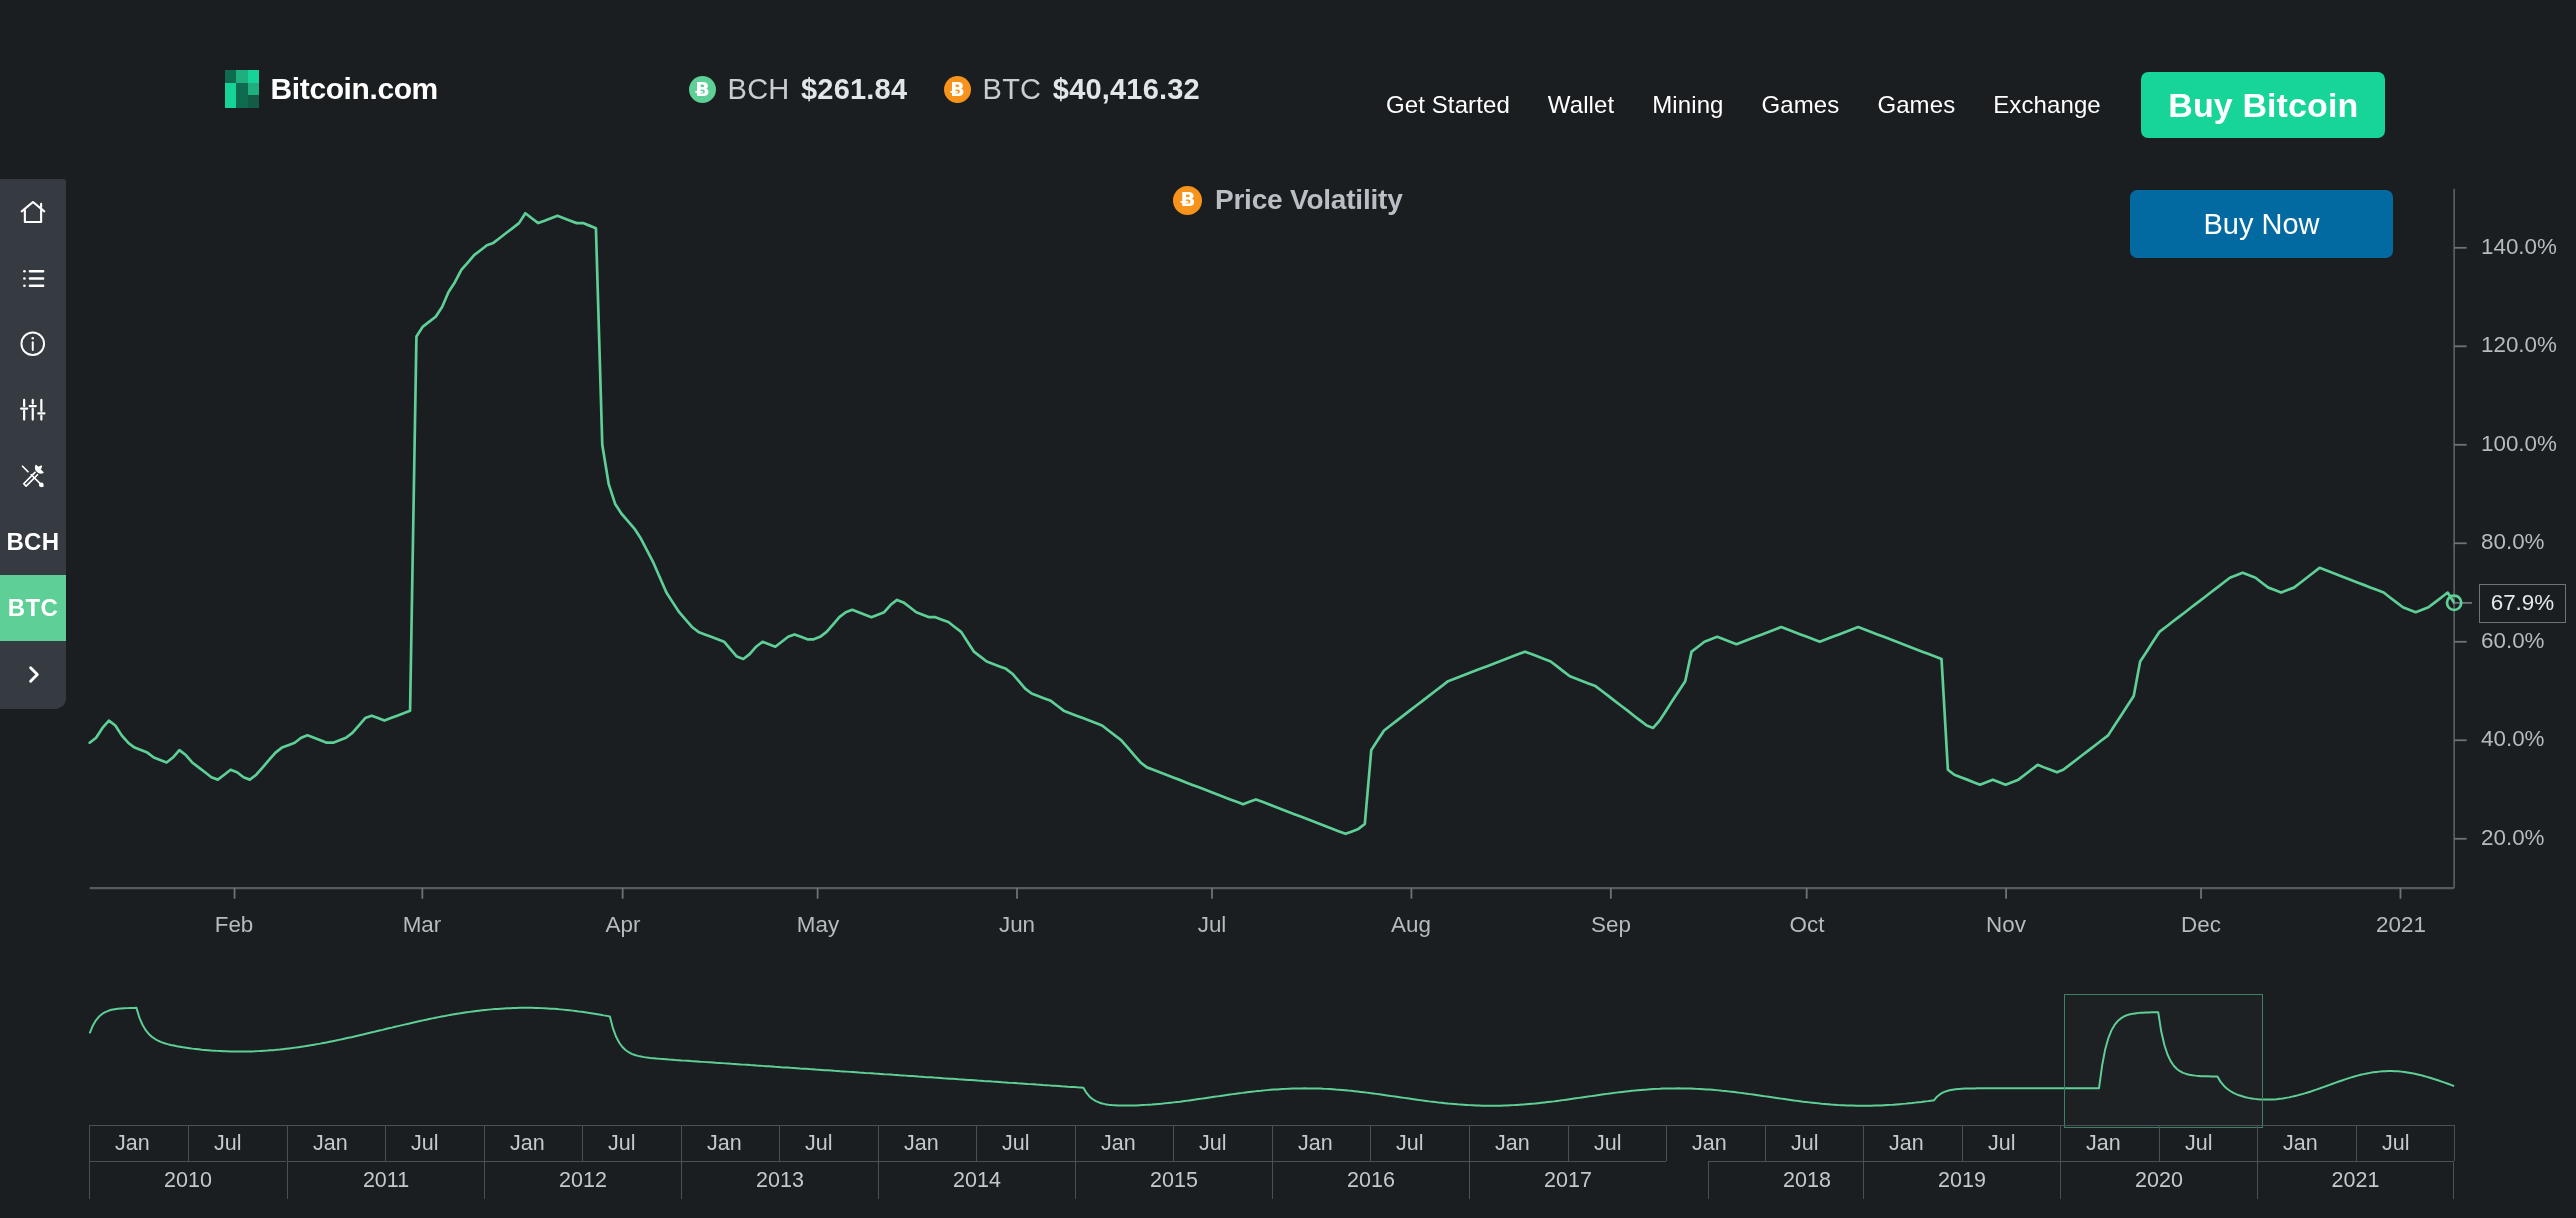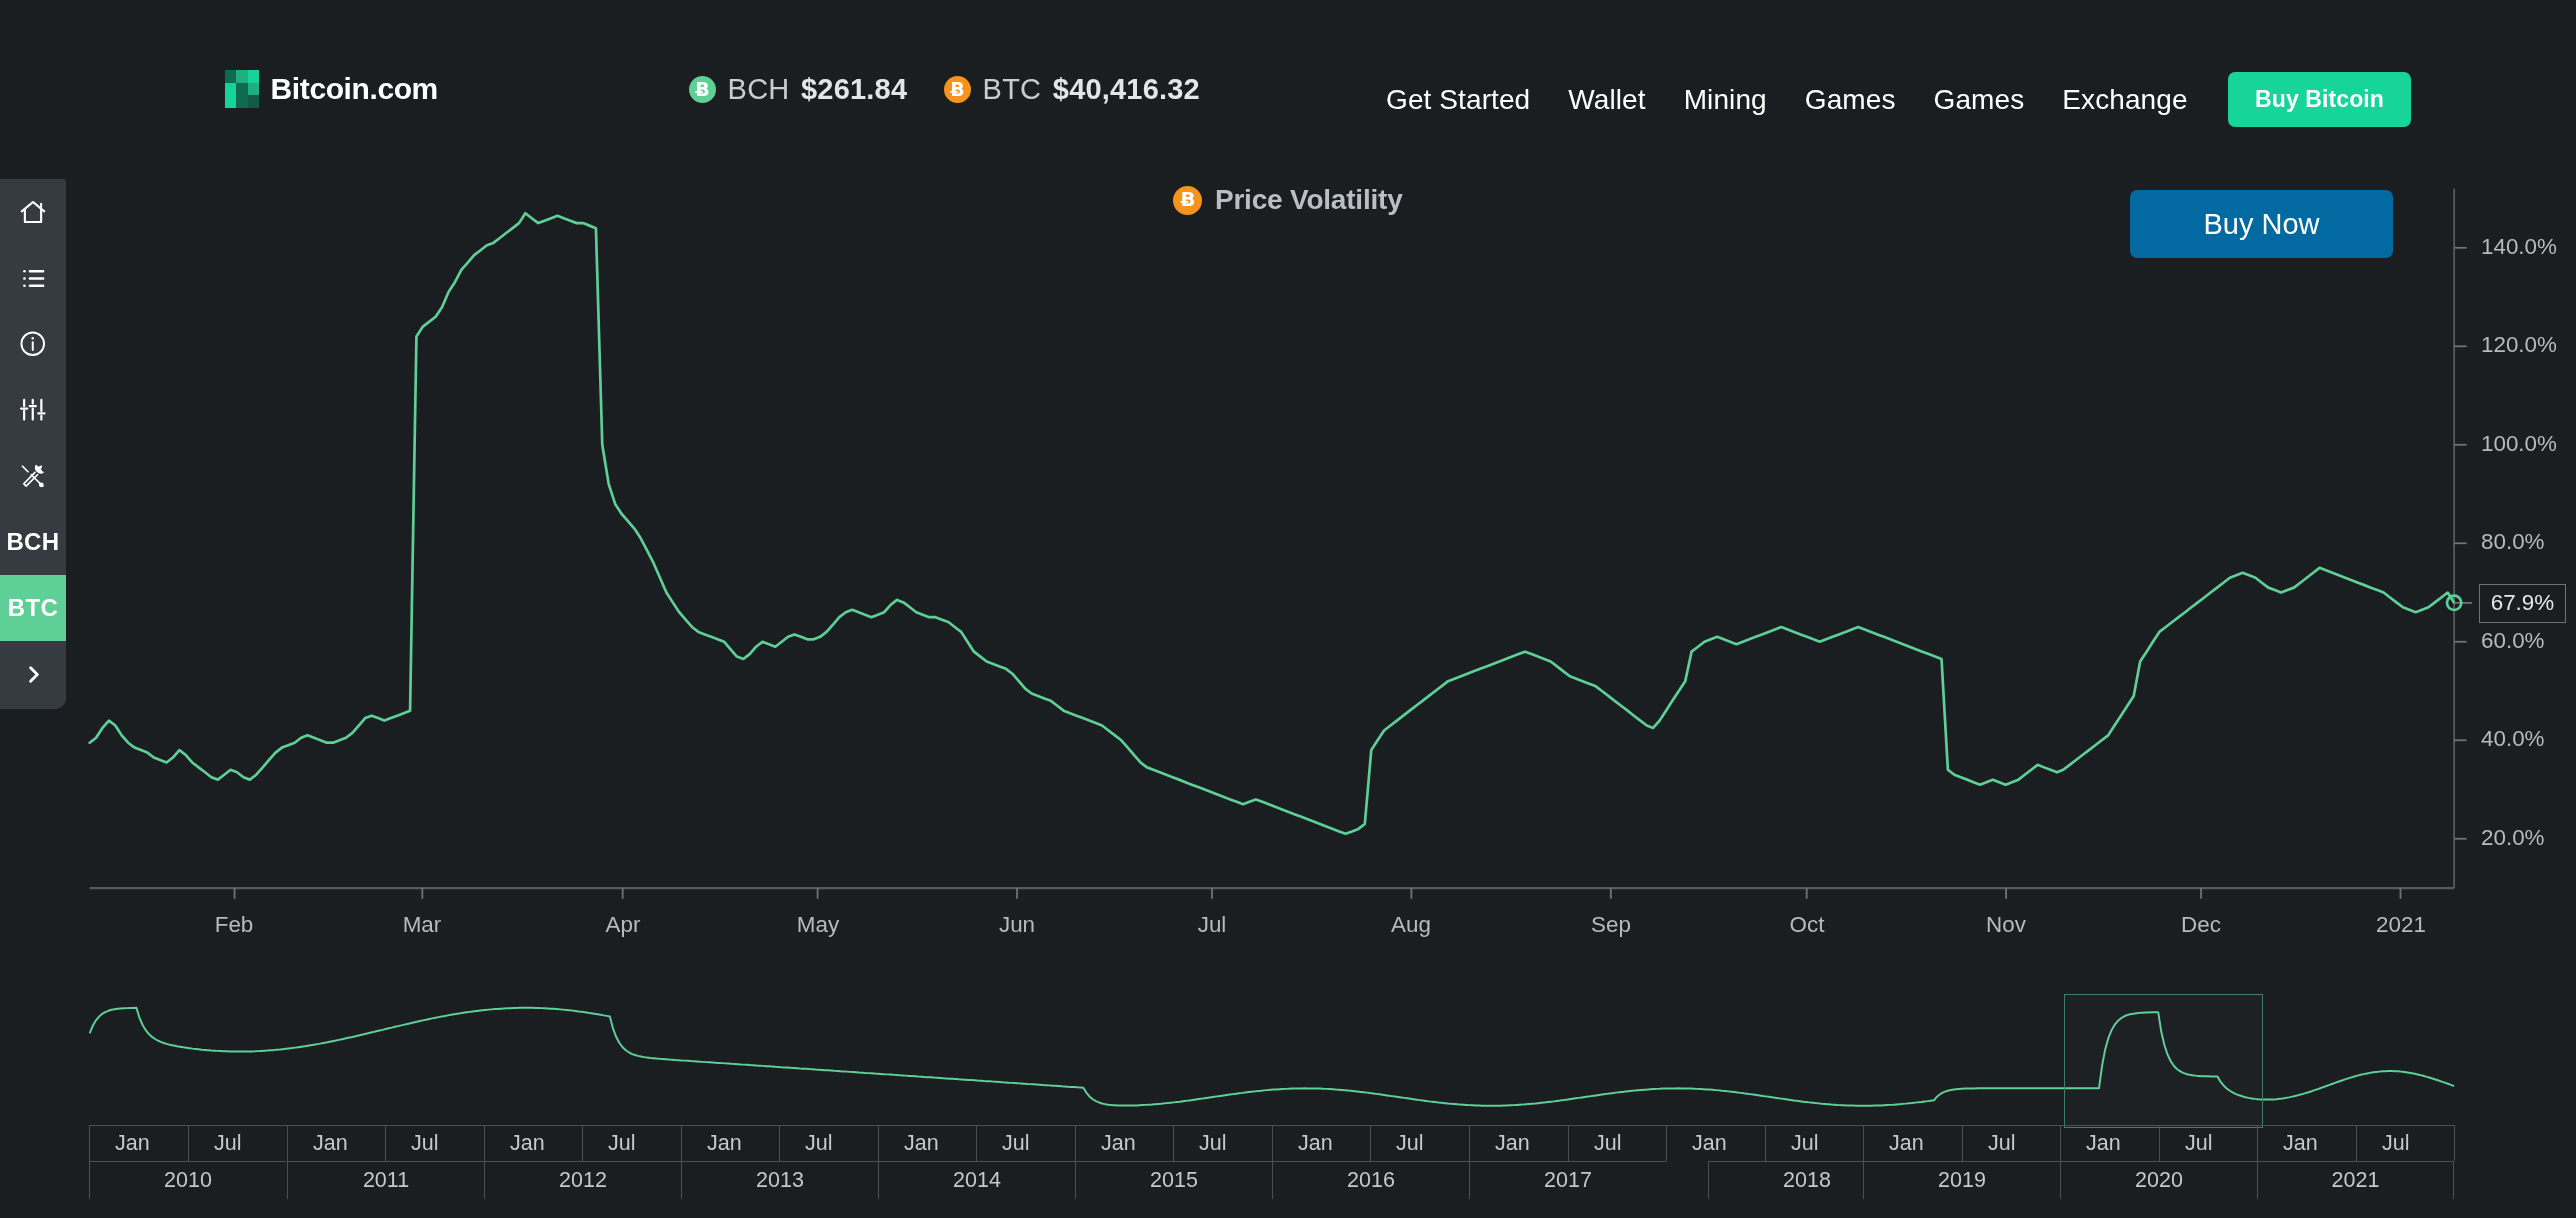--- a/index.html
+++ b/index.html
@@ -34,26 +34,26 @@
     color: #fff; font-size: 19px; font-weight: 700;
     font-family: "DejaVu Sans", sans-serif; line-height: 1;
   }
   .ticker .sym { font-size: 29px; color: #c9cdd1; font-weight: 400; letter-spacing: 0.2px; }
   .ticker .val { font-size: 29px; color: #e3e6e8; font-weight: 700; letter-spacing: 0.2px; }
   #ticker-bch { left: 689px; top: 73px; }
   #ticker-btc { left: 944px; top: 73px; }
 
   .nav { position: absolute; left: 1367px; top: 72px; display: flex; align-items: center; gap: 0; }
   .nav a {
-    font-size: 28px; color: #ffffff; text-decoration: none; padding: 0 19px;
+    font-size: 24px; color: #ffffff; text-decoration: none; padding: 0 19px;
     white-space: nowrap; letter-spacing: 0.1px;
   }
   .nav .cta {
     margin-left: 21.5px; background: #17d498; color: #ffffff; font-weight: 700;
-    border-radius: 7.2px; padding: 16px 27px; font-size: 23px; line-height: 1;
+    border-radius: 7.2px; padding: 16px 27px; font-size: 34px; line-height: 1;
   }
 
   
   .sidebar {
     position: absolute; left: 0; top: 179px; width: 66px; height: 530px;
     background: #353b40; border-bottom-right-radius: 10.7px; border-top-right-radius: 2.7px;
     display: flex; flex-direction: column; align-items: center;
   }
   .sb-item {
     width: 66px; height: 66px; display: flex; align-items: center; justify-content: center;

